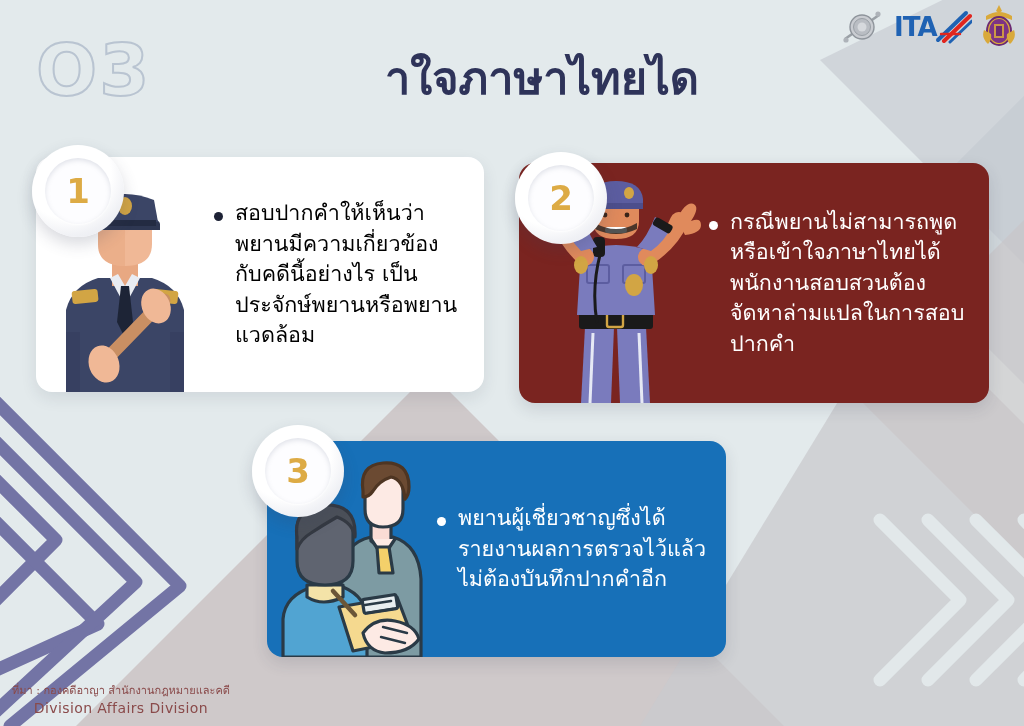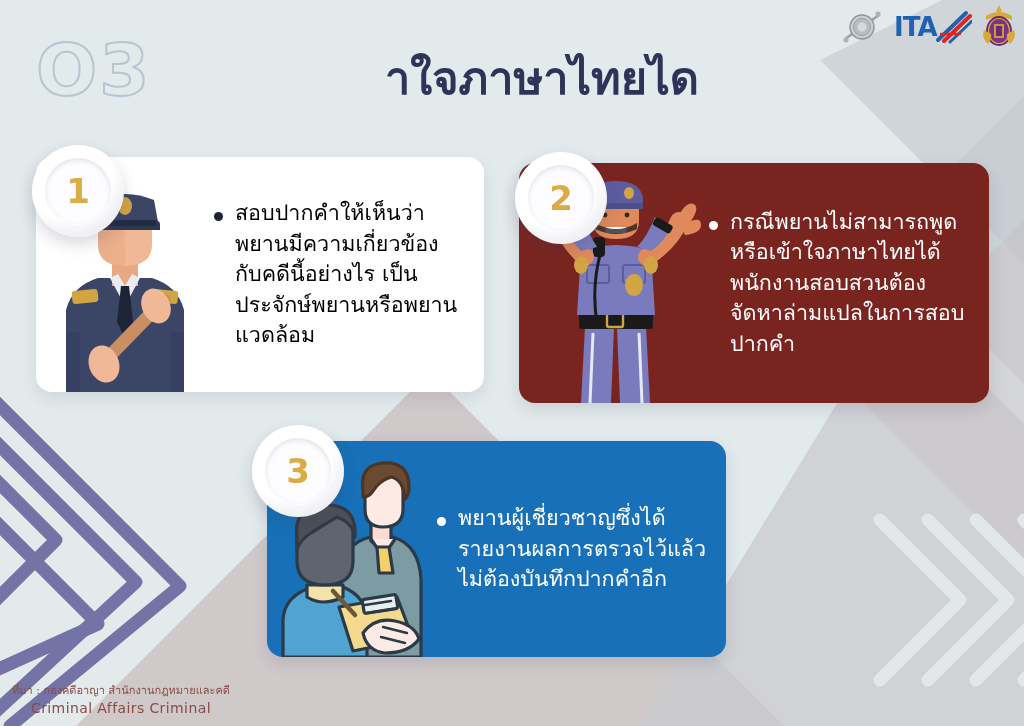--- a/index.html
+++ b/index.html
@@ -289,16 +289,16 @@
   </div>
   <div class="badge" id="badge2">
     <span>2</span>
   </div>
   <div class="badge" id="badge3">
     <span>3</span>
   </div>
 
   <div class="footer">
     <div class="l1">ที่มา : กองคดีอาญา สำนักงานกฎหมายและคดี</div>
-    <div class="l2">Criminal Affairs Criminal</div>
+    <div class="l2">Division Affairs Division</div>
   </div>
 
 </div>
 
 </body></html>

